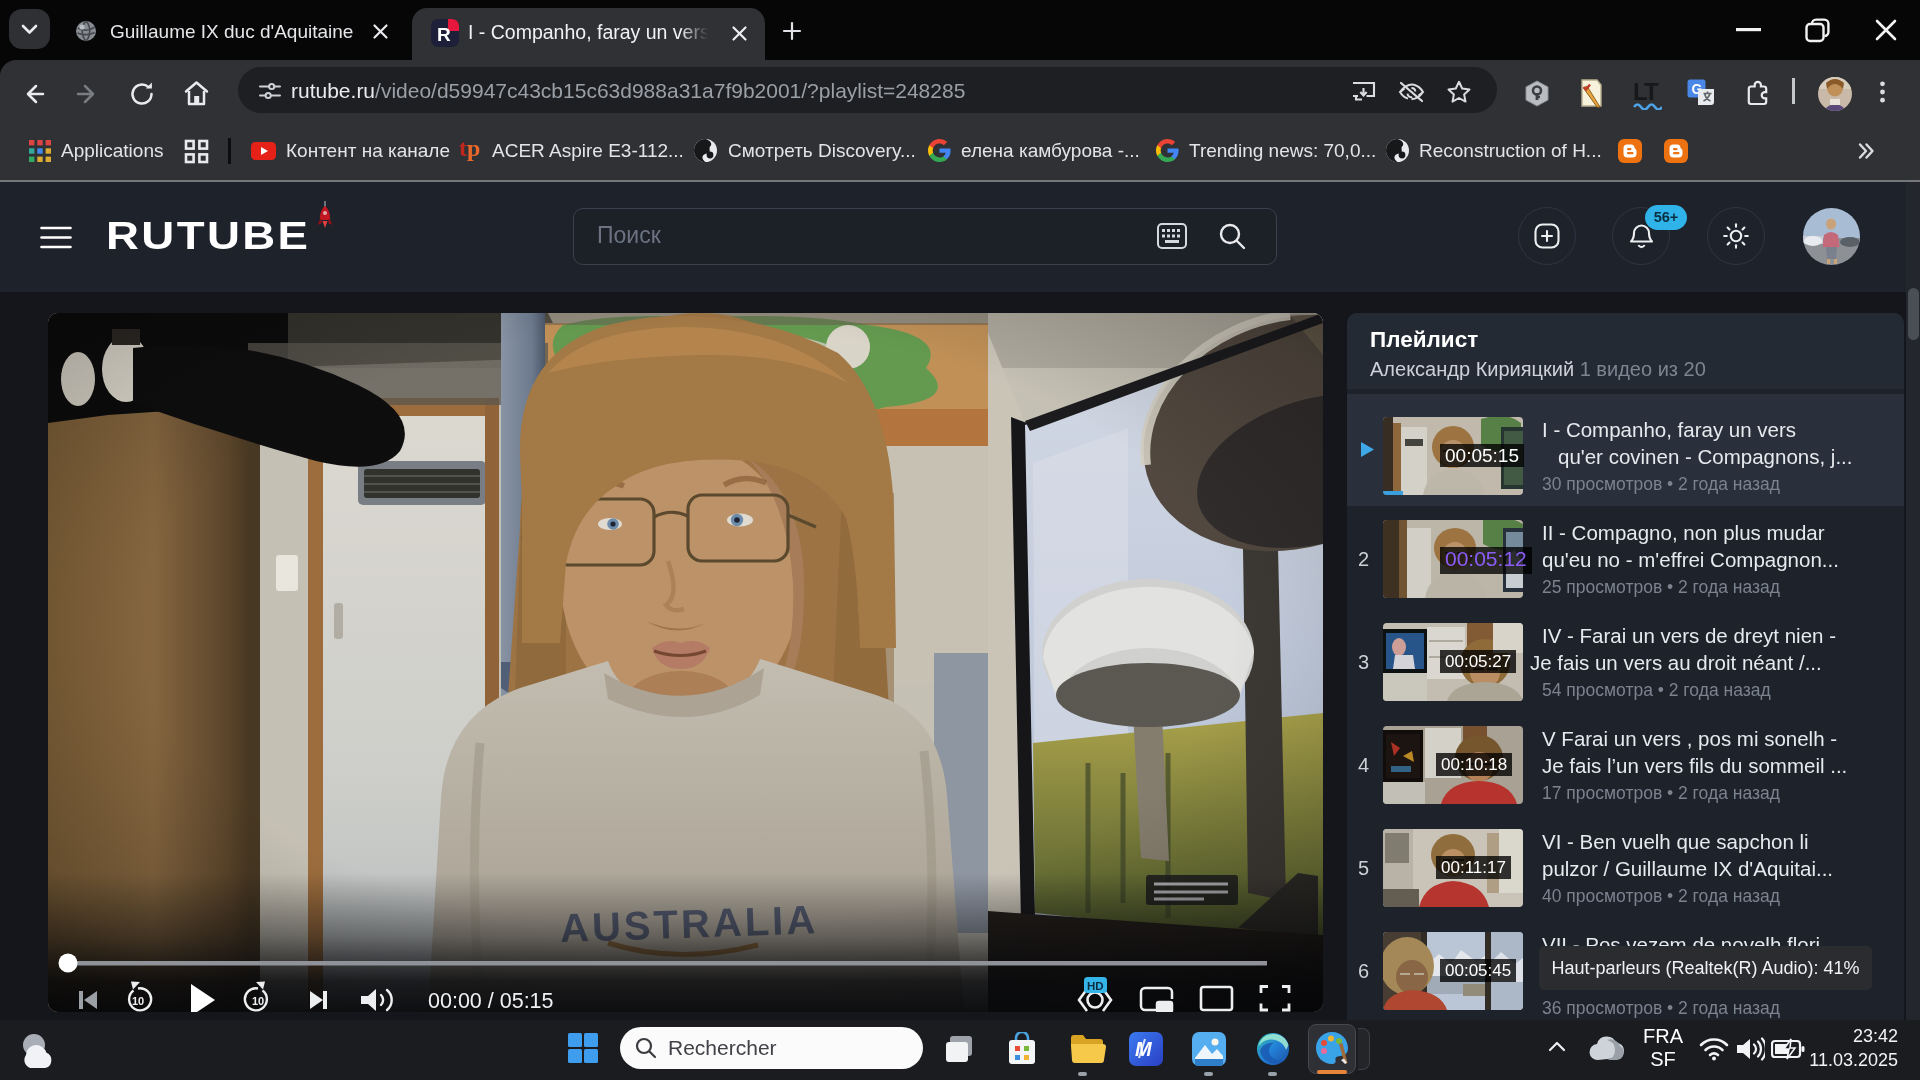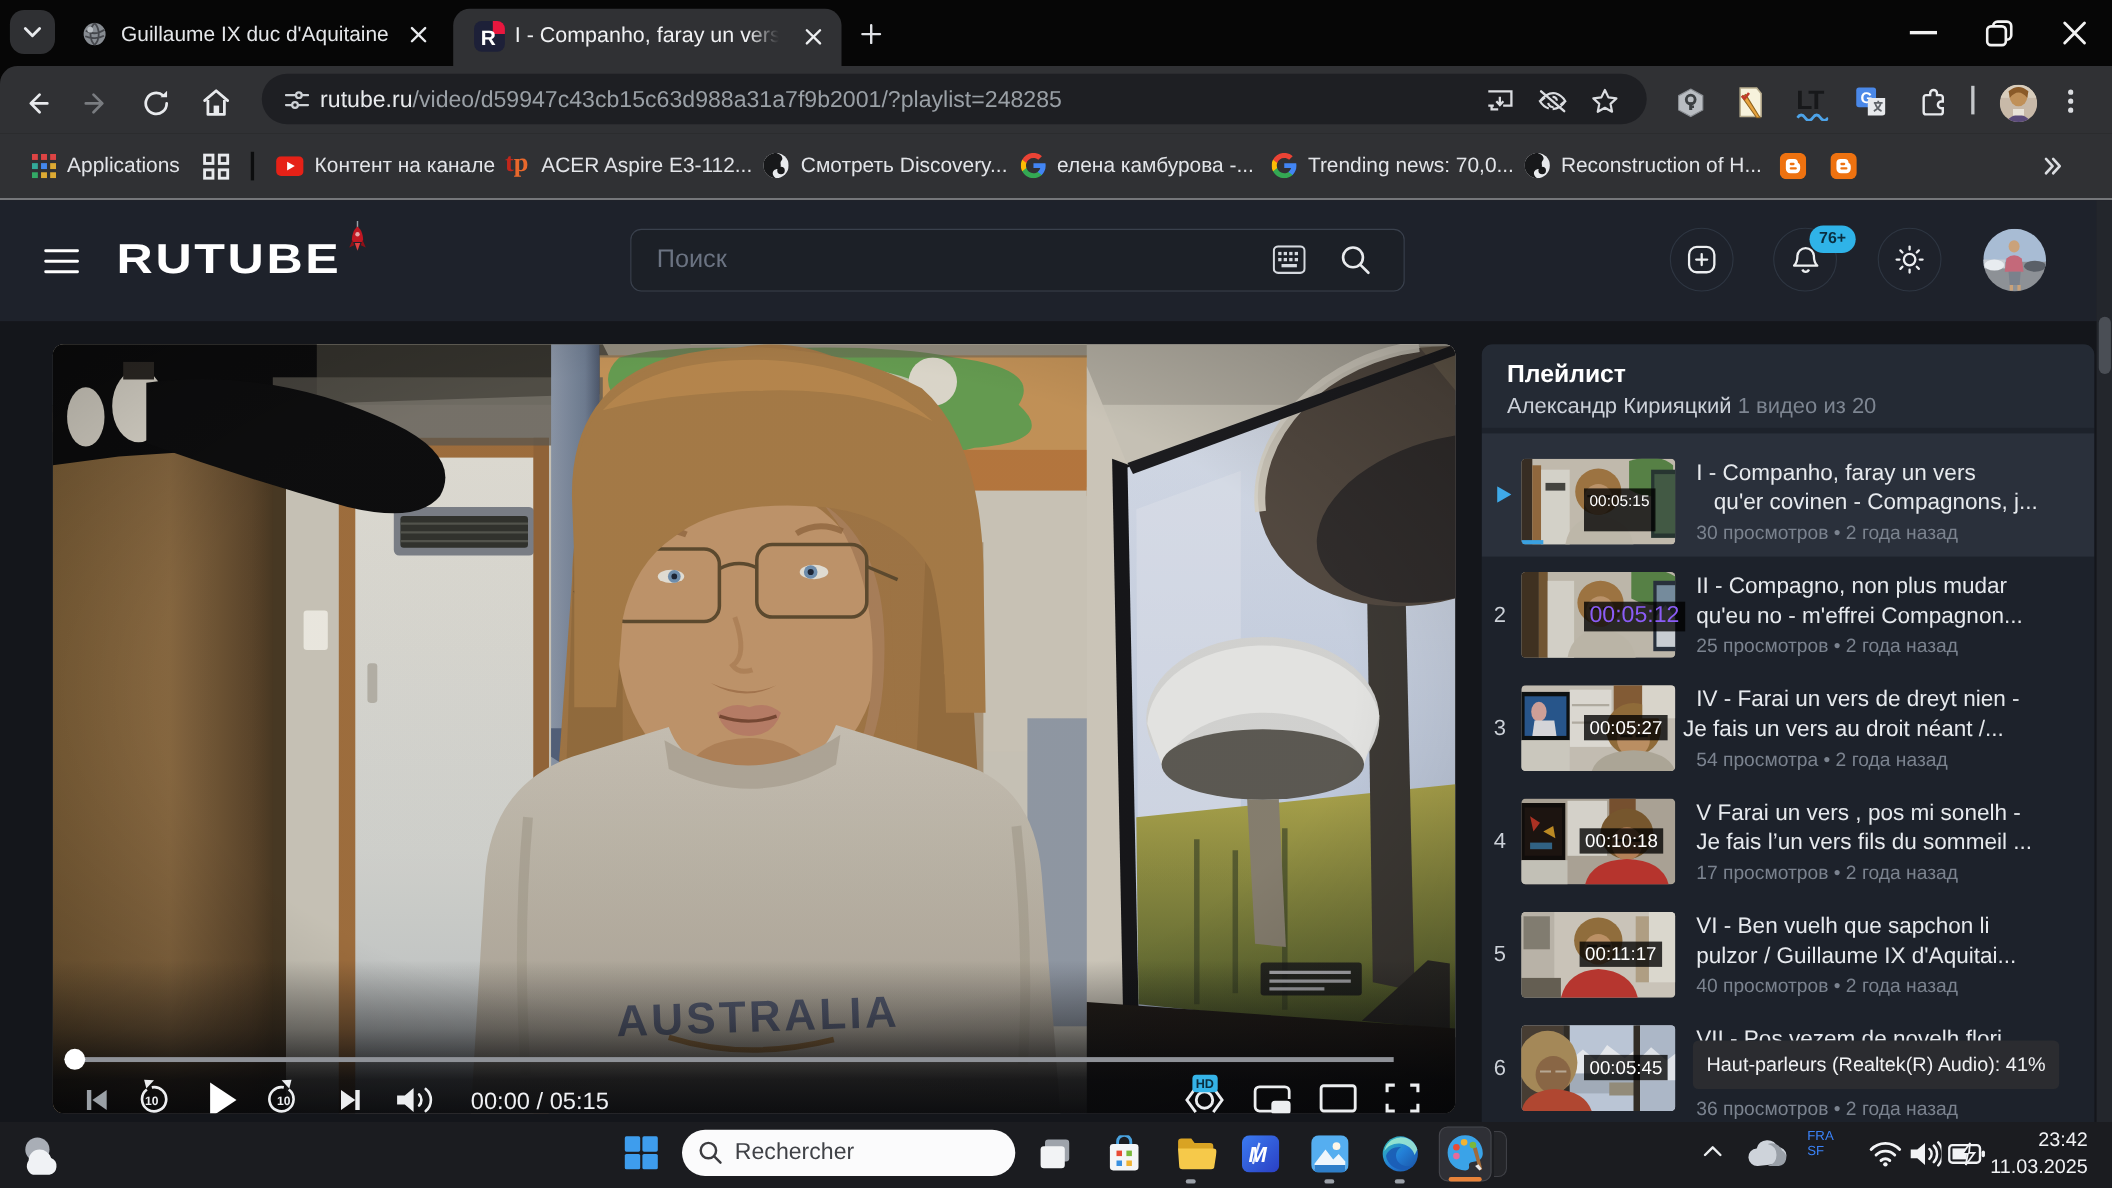--- a/index.html
+++ b/index.html
@@ -234,21 +234,21 @@
 <div class="a" style="left:1518px;top:207px;width:58px;height:58px;border:1.5px solid #2e3642;border-radius:50%"></div>
 <svg class="a" style="left:1534px;top:223px" width="26" height="26" viewBox="0 0 26 26">
     <rect x="1.5" y="1.5" width="23" height="23" rx="7" fill="none" stroke="#eceef0" stroke-width="2.1"></rect>
     <path d="M13 8 v10 M8 13 h10" stroke="#eceef0" stroke-width="2.1" stroke-linecap="round"></path>
   </svg>
 <div class="a" style="left:1612px;top:207px;width:58px;height:58px;border:1.5px solid #2e3642;border-radius:50%"></div>
 <svg class="a" style="left:1628px;top:222px" width="27" height="28" viewBox="0 0 27 28">
     <path d="M13.5 3.5 a7.5 7.5 0 0 1 7.5 7.5 c0 4.5 1.5 7 3 8.5 H3 c1.5-1.5 3-4 3-8.5 a7.5 7.5 0 0 1 7.5 -7.5z" fill="none" stroke="#eceef0" stroke-width="2.1" stroke-linejoin="round"></path>
     <path d="M10.5 23 a3.2 3.2 0 0 0 6 0" fill="none" stroke="#eceef0" stroke-width="2.1"></path>
   </svg>
-<div class="a" style="left:1645px;top:205px;width:42px;height:25px;border-radius:13px;background:#2fb3e8;color:#0a2e40;font-size:14.5px;font-weight:bold;text-align:center;line-height:25px">76+</div>
+<div class="a" style="left:1645px;top:205px;width:42px;height:25px;border-radius:13px;background:#2fb3e8;color:#0a2e40;font-size:14.5px;font-weight:bold;text-align:center;line-height:25px">56+</div>
 <div class="a" style="left:1707px;top:207px;width:58px;height:58px;border:1.5px solid #2e3642;border-radius:50%"></div>
 <svg class="a" style="left:1722px;top:222px" width="28" height="28" viewBox="0 0 28 28">
     <circle cx="14" cy="14" r="5.2" fill="none" stroke="#eceef0" stroke-width="2.1"></circle>
     <g stroke="#eceef0" stroke-width="2.1" stroke-linecap="round">
       <path d="M14 2.2 v2.6"></path>
       <path d="M14 23.2 v2.6"></path>
       <path d="M2.2 14 h2.6"></path>
       <path d="M23.2 14 h2.6"></path>
       <path d="M5.6 5.6 l1.9 1.9"></path>
       <path d="M20.5 20.5 l1.9 1.9"></path>
@@ -550,21 +550,21 @@
       <path d="M80 52 h24 v12 h-24z" fill="#98917e"></path>
       <path d="M38 0 h6 v78 h-6z M102 0 h6 v78 h-6z" fill="#332e28"></path>
       <rect x="108" y="0" width="32" height="78" fill="#b4bfd0"></rect>
       <path d="M108 30 l10 -10 14 12 8 -6 v24 h-32z" fill="#e8ecf2"></path>
       <ellipse cx="24" cy="34" rx="27" ry="29" fill="#ab8e5c"></ellipse>
       <ellipse cx="29" cy="45" rx="16" ry="17" fill="#8f6b48"></ellipse>
       <path d="M17 42 h10 m4 0 h10" stroke="#c9bfae" stroke-width="1.8" fill="none" opacity=".8"></path>
       <path d="M0 78 Q4 60 30 58 Q58 60 64 78z" fill="#b84a34"></path>
       <rect width="140" height="78" fill="#000" opacity=".04"></rect>
   </svg>
-  <div class="a" style="left:93px;top:131px;height:39px;background:rgba(0,0,0,.78);color:#fff;font-size:14px;line-height:23px;padding:0 5px">00:05:15</div>
+  <div class="a" style="left:93px;top:131px;height:23px;background:rgba(0,0,0,.78);color:#fff;font-size:19px;line-height:23px;padding:0 5px">00:05:15</div>
   <div class="a" style="left:93px;top:234px;height:27px;background:rgba(0,0,0,.78);color:#8b5cf6;font-size:21px;line-height:23px;padding:0 5px">00:05:12</div>
   <div class="a" style="left:93px;top:337px;height:23px;background:rgba(0,0,0,.78);color:#fff;font-size:17px;line-height:23px;padding:0 5px">00:05:27</div>
   <div class="a" style="left:89px;top:440px;height:23px;background:rgba(0,0,0,.78);color:#fff;font-size:17px;line-height:23px;padding:0 5px">00:10:18</div>
   <div class="a" style="left:89px;top:543px;height:23px;background:rgba(0,0,0,.78);color:#fff;font-size:17px;line-height:23px;padding:0 5px">00:11:17</div>
   <div class="a" style="left:93px;top:646px;height:23px;background:rgba(0,0,0,.78);color:#fff;font-size:17px;line-height:23px;padding:0 5px">00:05:45</div>
   <div class="tx" style="left:195px;top:105px;font-size:20.5px;color:#e6e9ed">I - Companho, faray un vers</div>
   <div class="tx" style="left:211px;top:132px;font-size:20.5px;color:#e6e9ed">qu'er covinen - Compagnons, j...</div>
   <div class="tx" style="left:195px;top:161px;font-size:17.5px;color:#7b838f">30 просмотров • 2 года назад</div>
   <div class="tx" style="left:195px;top:208px;font-size:20.5px;color:#e6e9ed">II - Compagno, non plus mudar</div>
   <div class="tx" style="left:195px;top:235px;font-size:20.5px;color:#e6e9ed">qu'eu no - m'effrei Compagnon...</div>
@@ -663,21 +663,21 @@
       <path d="M26 30 l4 4 2-1.5 -3-4z" fill="#e8e8ea"></path>
     </svg>
   <div class="a" style="left:1317px;top:50px;width:30px;height:4px;border-radius:2px;background:#e8833a"></div>
   <svg class="a" style="left:1548px;top:20px" width="18" height="13" viewBox="0 0 18 13">
       <path d="M2 10 L9 3 L16 10" stroke="#eceef0" stroke-width="2.2" fill="none" stroke-linecap="round" stroke-linejoin="round"></path>
     </svg>
   <svg class="a" style="left:1588px;top:16px" width="37" height="26" viewBox="0 0 37 26">
       <path d="M10 24 a8 8 0 0 1 -1-16 a10 10 0 0 1 19-1 a7.5 7.5 0 0 1 1 15z" fill="#ced3da"></path>
       <path d="M10 24 h19 a7.5 7.5 0 0 0 3-14 a10 10 0 0 0 -13-6 q8 2 8 10 t-8 10z" fill="#9aa0a8"></path>
     </svg>
-  <div class="tx" style="left:1643px;top:5px;font-size:12px;color:#3b82f6;width:40px;">FRA<br>SF</div>
+  <div class="tx" style="left:1643px;top:5px;font-size:20px;color:#ffffff;width:40px;text-align:center">FRA<br>SF</div>
   <svg class="a" style="left:1699px;top:17px" width="30" height="24" viewBox="0 0 30 24">
       <g stroke="#f2f3f5" fill="none" stroke-linecap="round">
         <path d="M2 8 a18 18 0 0 1 26 0" stroke-width="2.6"></path>
         <path d="M6.5 13 a12 12 0 0 1 17 0" stroke-width="2.6"></path>
         <path d="M11 18 a6.5 6.5 0 0 1 8 0" stroke-width="2.6"></path>
       </g>
       <circle cx="15" cy="21.5" r="2" fill="#f2f3f5"></circle>
     </svg>
   <svg class="a" style="left:1735px;top:16px" width="30" height="26" viewBox="0 0 30 26">
       <path d="M2 9 h6 l7 -6 v20 l-7 -6 h-6z" fill="#f2f3f5"></path>

